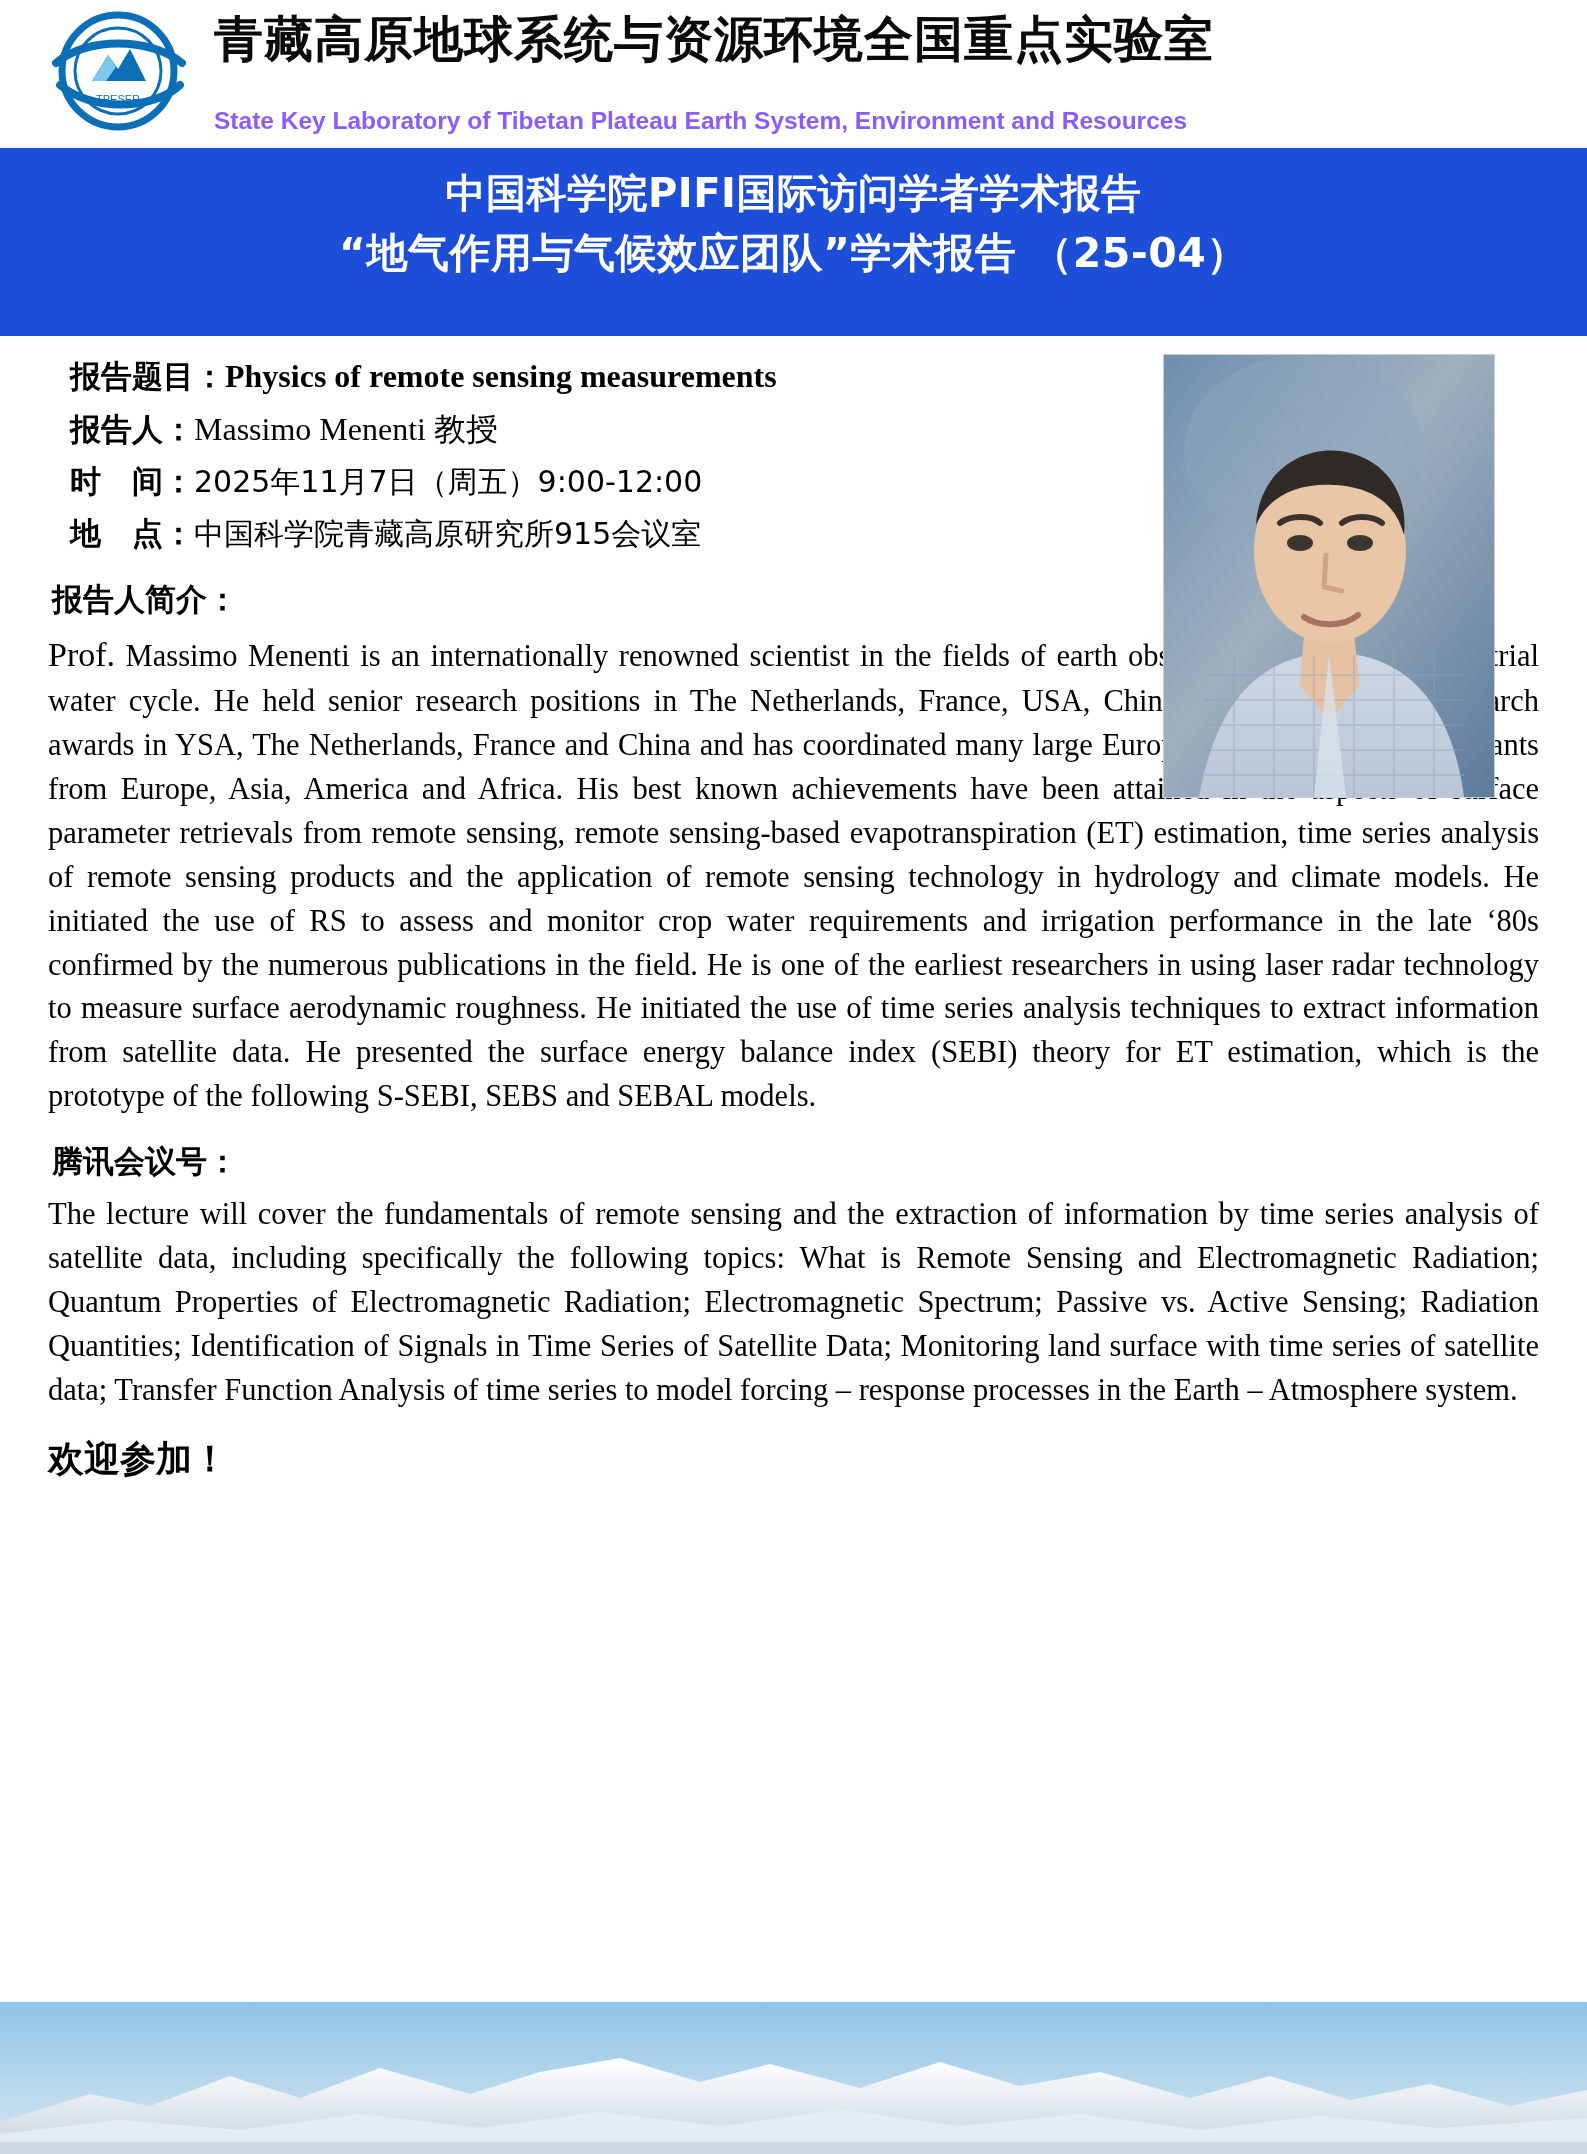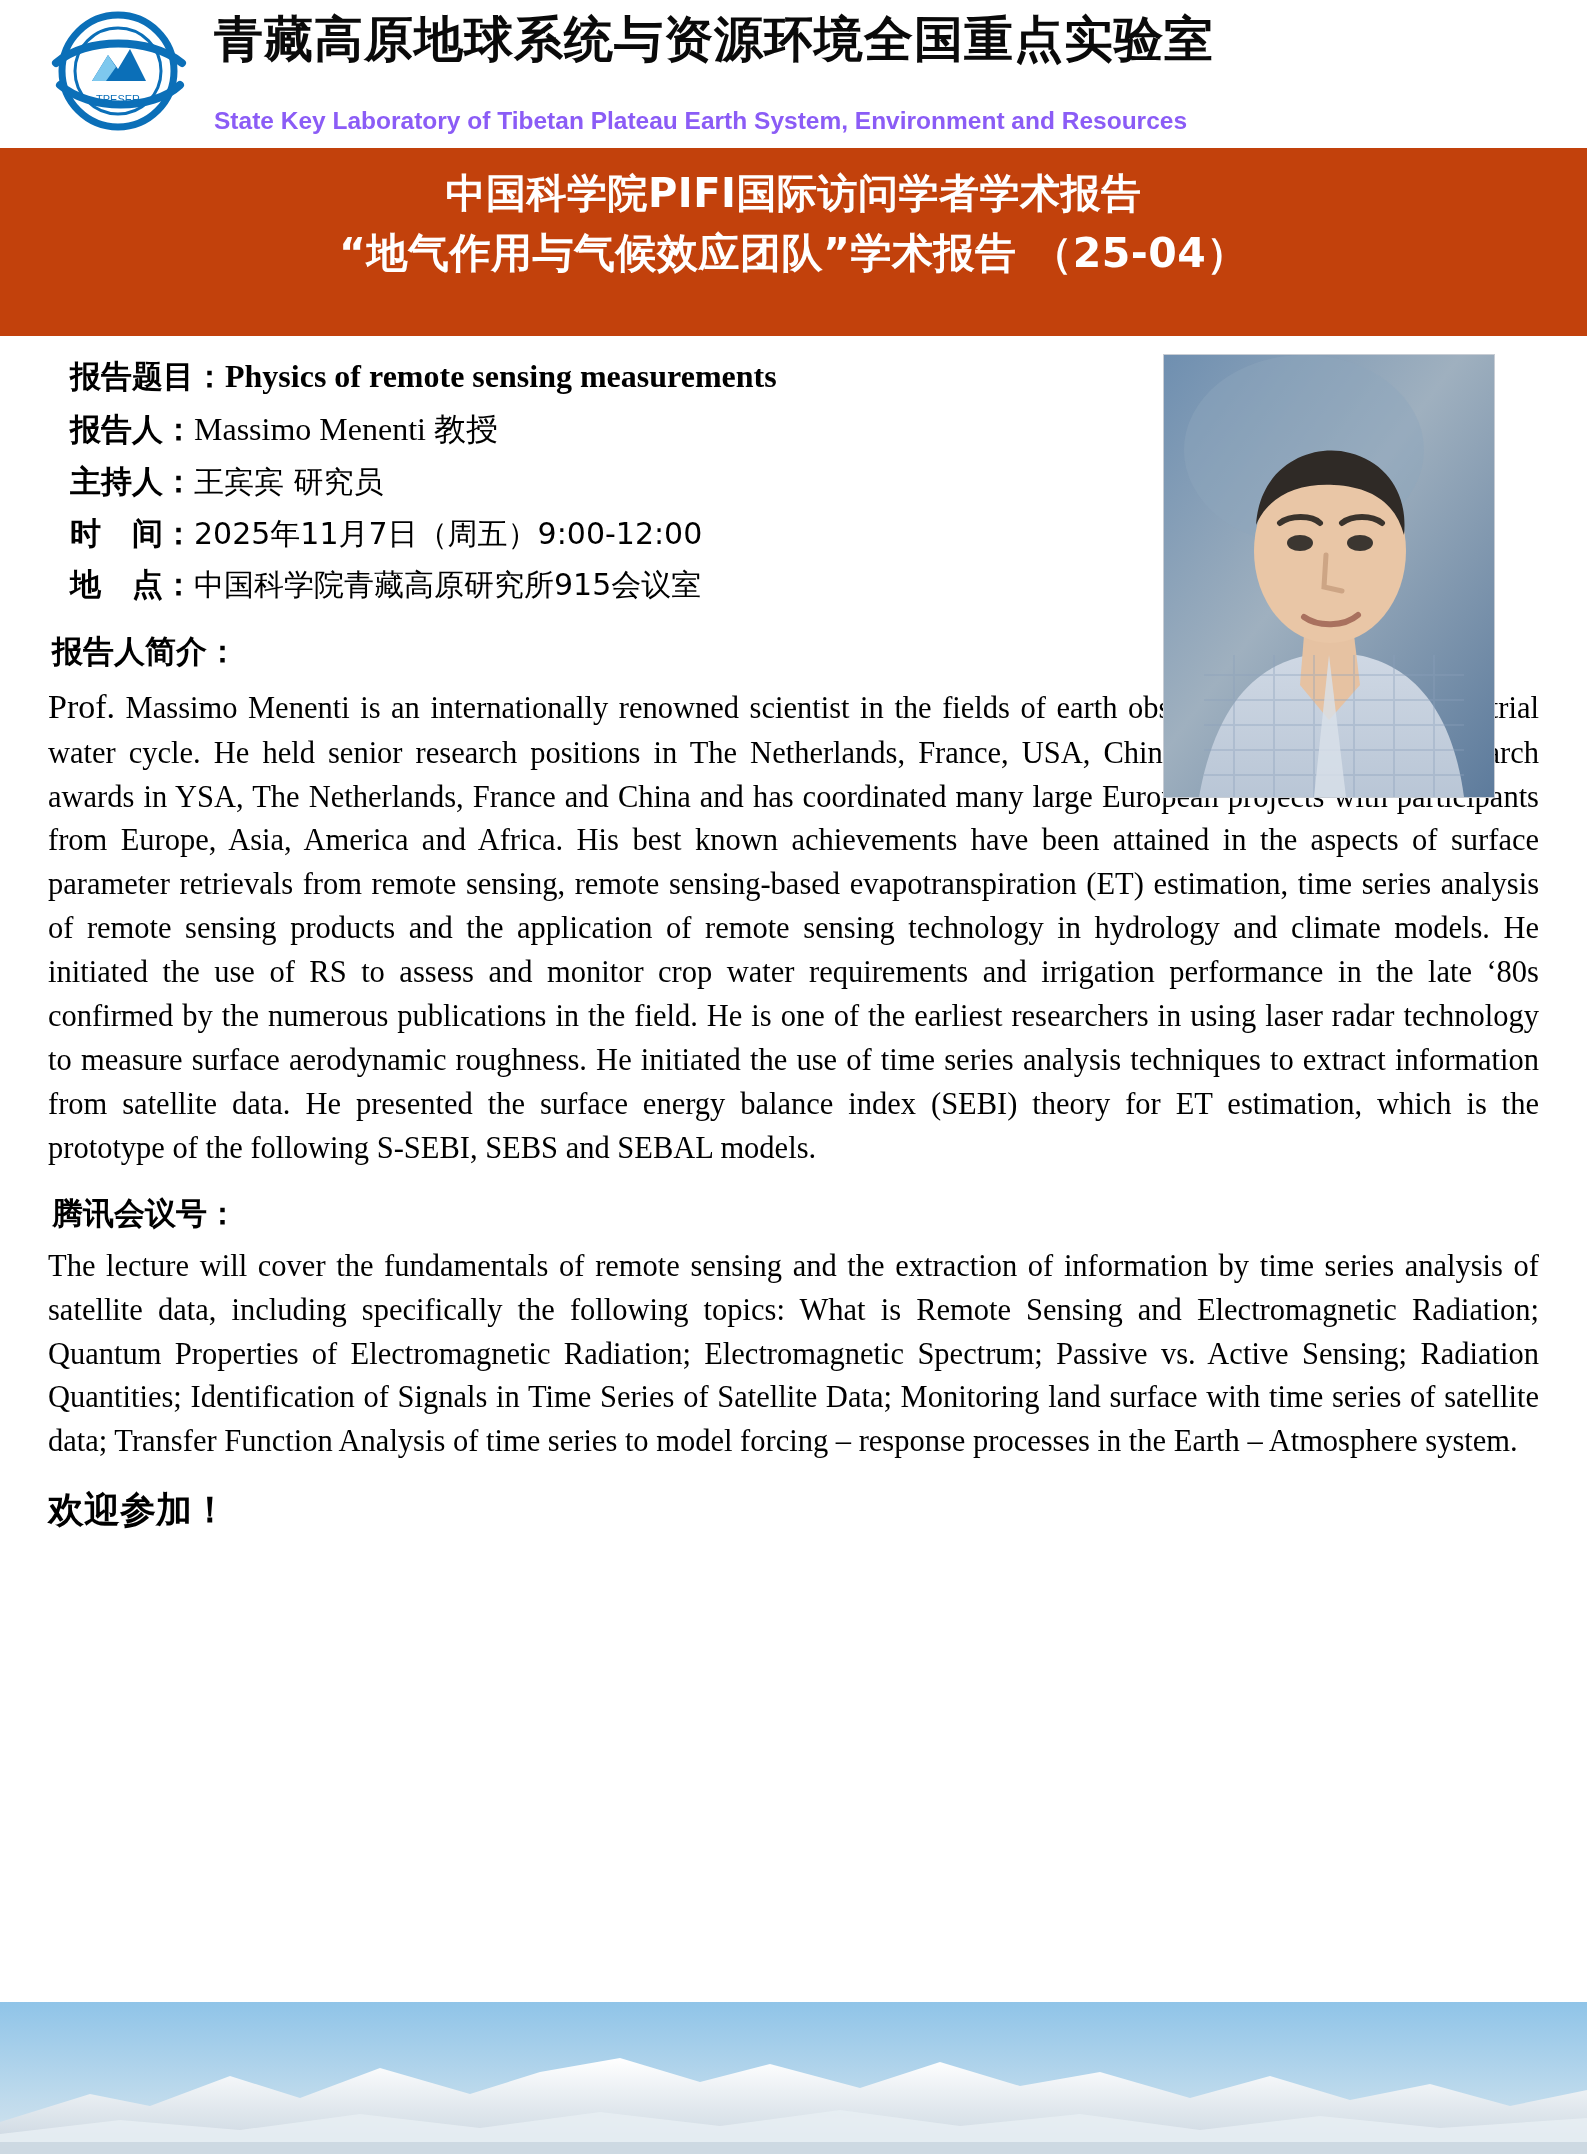--- a/index.html
+++ b/index.html
@@ -53,21 +53,21 @@
     font-weight: bold;
     font-size: 24.5px;
     color: #8b5cf6;
     line-height: 1.2;
     margin-top: 4px;
     white-space: nowrap;
   }
 
   
   .banner {
-    background: #c2410c;
+    background: #1d4ed8;
     color: #ffffff;
     text-align: center;
     padding: 16px 10px 20px 10px;
     box-sizing: border-box;
     height: 188px;
   }
   .banner-line {
     font-family: "DejaVu Sans", "Liberation Sans", sans-serif;
     font-weight: bold;
     font-size: 40px;
@@ -239,24 +239,20 @@
   <ul class="info-list">
     <li class="info-row">
       <span class="info-label">报告题目：</span>
       <span class="info-value bold-serif">Physics of remote sensing measurements</span>
     </li>
     <li class="info-row">
       <span class="info-label">报告人：</span>
       <span class="info-value">Massimo Menenti  教授</span>
     </li>
     <li class="info-row">
-      <span class="info-label">主持人：</span>
-      <span class="info-value cjk">王宾宾  研究员</span>
-    </li>
-    <li class="info-row">
       <span class="info-label">时　间：</span>
       <span class="info-value cjk">2025年11月7日（周五）9:00-12:00</span>
     </li>
     <li class="info-row">
       <span class="info-label">地　点：</span>
       <span class="info-value cjk">中国科学院青藏高原研究所915会议室</span>
     </li>
   </ul>
 </div>
 

